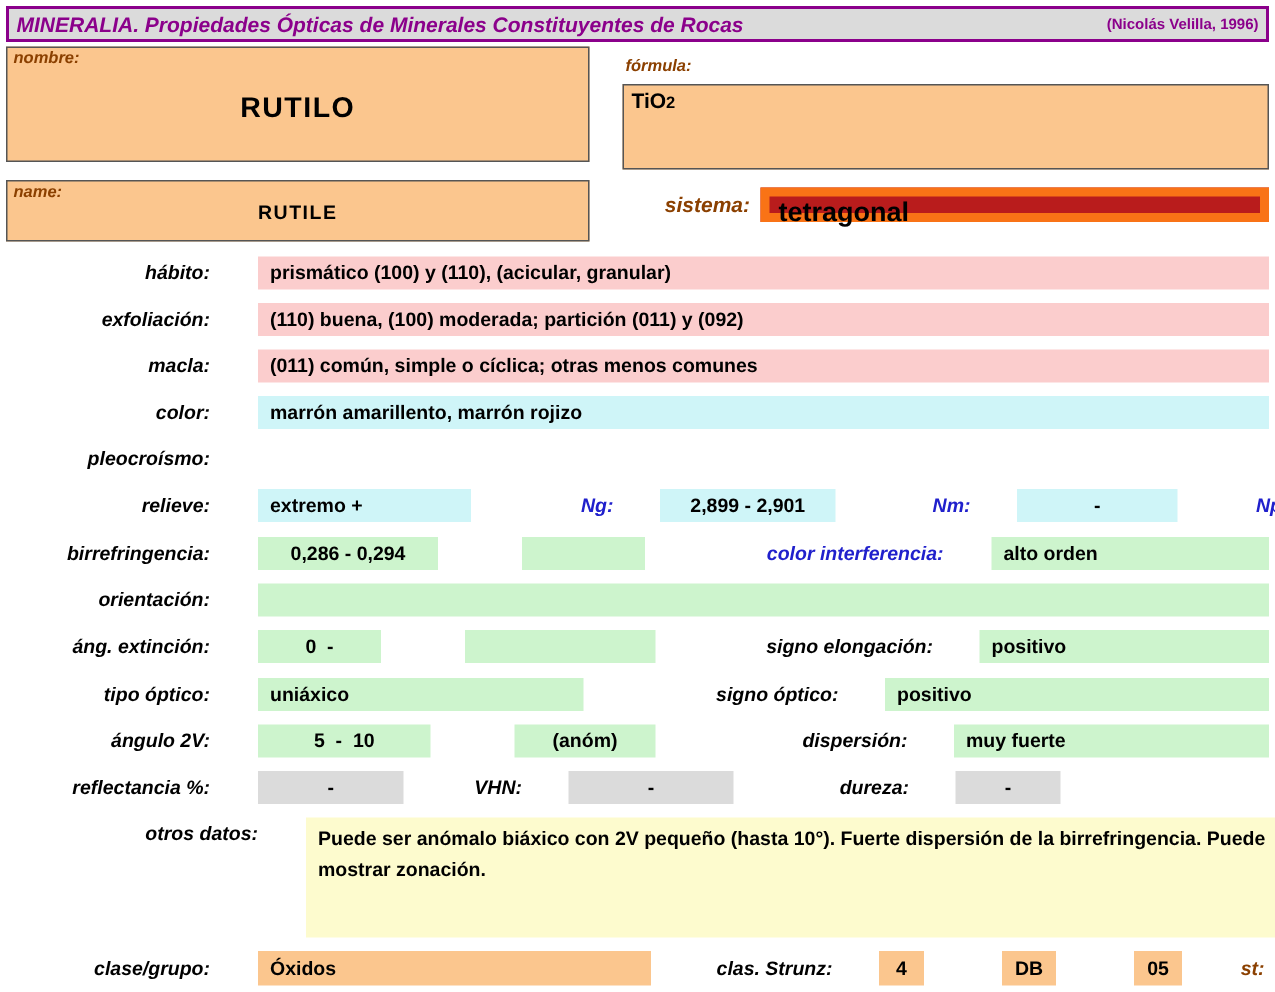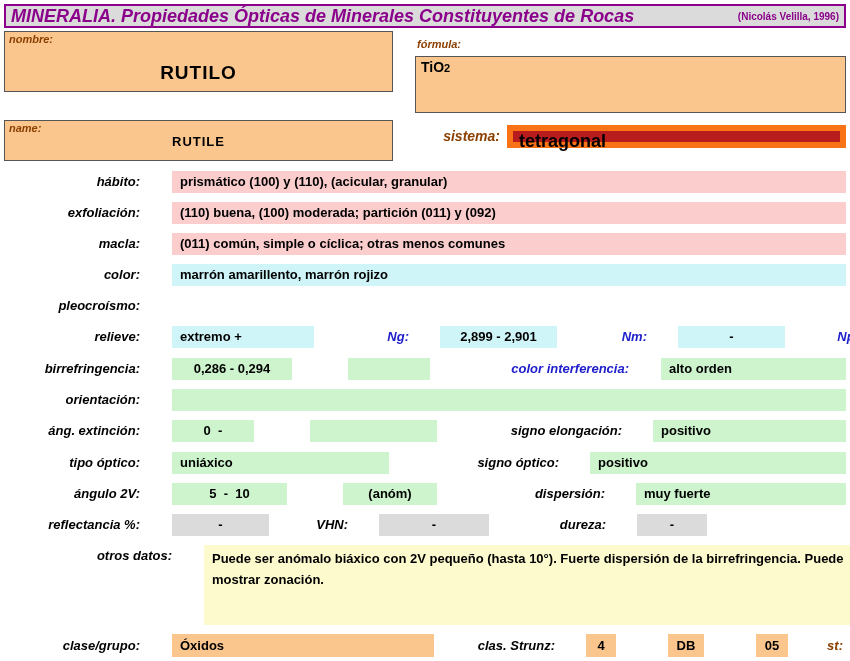--- a/index.html
+++ b/index.html
@@ -5,29 +5,29 @@
   * { box-sizing: border-box; margin: 0; padding: 0; }
   html,body { width:850px; height:661px; background:#fff;
               font-family:"Liberation Sans", sans-serif; }
   .app { position:relative; width:850px; height:661px; background:#fff; overflow:hidden; }
 
   
   .header { position:absolute; left:4px; top:4px; width:842px; height:24px;
             background:#DBDBDB; border:2px solid #8B008B;
             display:flex; align-items:center; justify-content:space-between;
             padding:0 5px; }
-  .header .title { font-size:18px; font-weight:bold; font-style:italic; color:#8B008B; }
+  .header .title { font-size:14px; font-weight:bold; font-style:italic; color:#8B008B; }
   .header .credit { font-size:10px; font-weight:bold; color:#8B008B; }
 
   
   .obox { background:#FBC68E; position:absolute; }
   .bordered { border:1px solid #555; }
   .mini-lbl { position:absolute; left:4px; top:1px; font-size:11px; font-weight:bold;
               font-style:italic; color:#8B4000; }
-  .nombre-box { left:4px; top:31px; width:389px; height:61px; }
+  .nombre-box { left:4px; top:31px; width:389px; height:77px; }
   .nombre-box .big { position:absolute; left:0; right:0; top:30px; text-align:center;
                      font-size:19px; font-weight:bold; letter-spacing:1px; color:#000; }
   .name-box { left:4px; top:120px; width:389px; height:41px; }
   .name-box .big { position:absolute; left:0; right:0; top:13px; text-align:center;
                    font-size:13px; font-weight:bold; letter-spacing:1px; color:#000; }
   .formula-lbl { position:absolute; left:417px; top:38px; font-size:11px;
                  font-weight:bold; font-style:italic; color:#8B4000; }
   .formula-box { left:415px; top:56px; width:431px; height:57px; padding:2px 5px;
                  font-size:14px; font-weight:bold; color:#000; }
   .formula-box sub { font-size:11px; vertical-align:baseline; }

